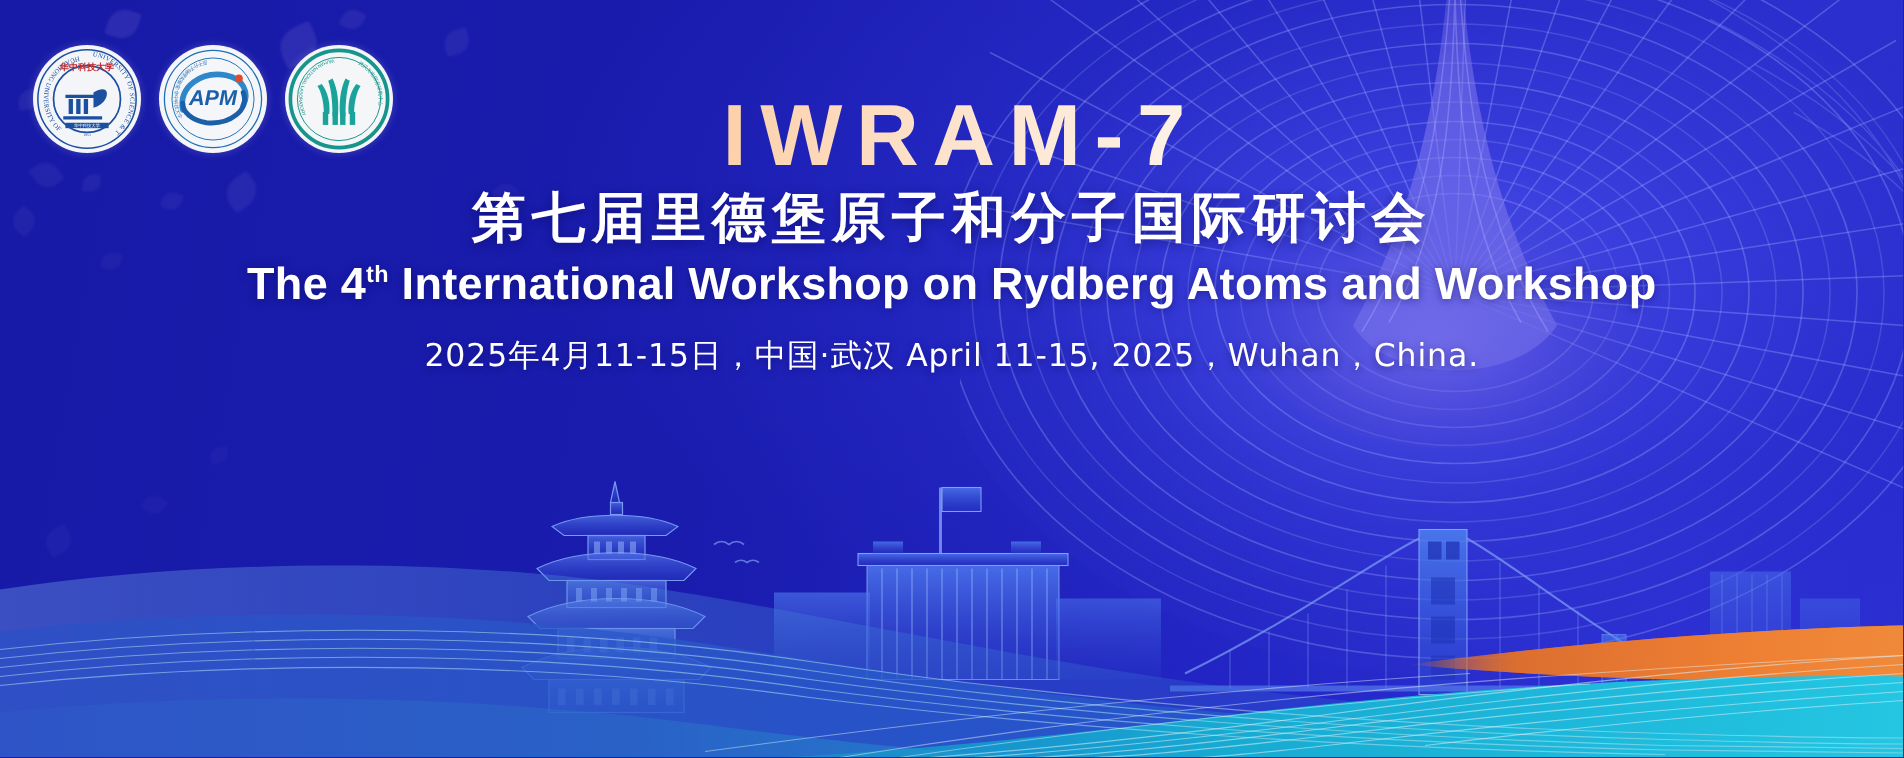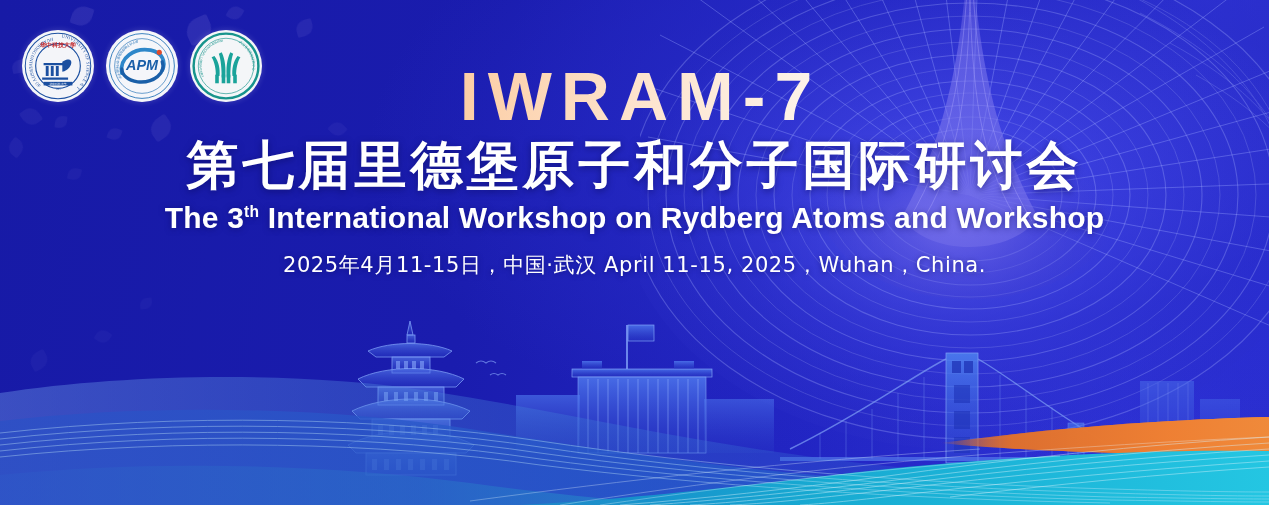--- a/index.html
+++ b/index.html
@@ -80,40 +80,40 @@
   
   #textblock {
     position:absolute;
     left:0; top:62px;
     width:1269px;
     text-align:center;
     z-index:9;
   }
 
   #maintitle {
-    font-size:68px;
+    font-size:58px;
     font-weight:bold;
     letter-spacing:9px;
     line-height:1.0;
     font-family:"Liberation Sans", sans-serif;
     background:linear-gradient(95deg,
         #f79338 0%, #f89c46 9%, #fbb06a 22%,
         #fccda4 36%, #fde3cd 50%, #fdf1e6 62%,
         #ffffff 75%, #ffffff 100%);
     -webkit-background-clip:text;
     background-clip:text;
     color:transparent;
     -webkit-text-fill-color:transparent;
     text-shadow:none;
     padding-left:12px;
   }
 
   #cntitle {
     margin-top:6px;
-    font-size:52px;
+    font-size:36px;
     font-weight:bold;
     color:#ffffff;
     letter-spacing:4px;
     line-height:1.12;
     font-family:"DejaVu Sans", sans-serif;
     text-shadow:0 2px 7px rgba(10,10,90,0.55);
   }
 
   #entitle {
     margin-top:7px;
@@ -516,17 +516,17 @@
           <rect x="51" y="62" width="5" height="12"></rect>
           <rect x="60" y="62" width="5" height="12"></rect>
         </g>
       </svg>
     </div>
   </div>
 
   <div id="textblock">
     <div id="maintitle">IWRAM-7</div>
     <div id="cntitle">第七届里德堡原子和分子国际研讨会</div>
-    <div id="entitle"><span>The 3</span><sup>th</sup><span> International Workshop on Rydberg Atoms and Workshop</span></div>
+    <div id="entitle"><span>The 4</span><sup>th</sup><span> International Workshop on Rydberg Atoms and Workshop</span></div>
     <div id="dateline">2025年4月11-15日，中国·武汉   April 11-15, 2025，Wuhan，China.</div>
   </div>
 
 </div>
 
 </body></html>

